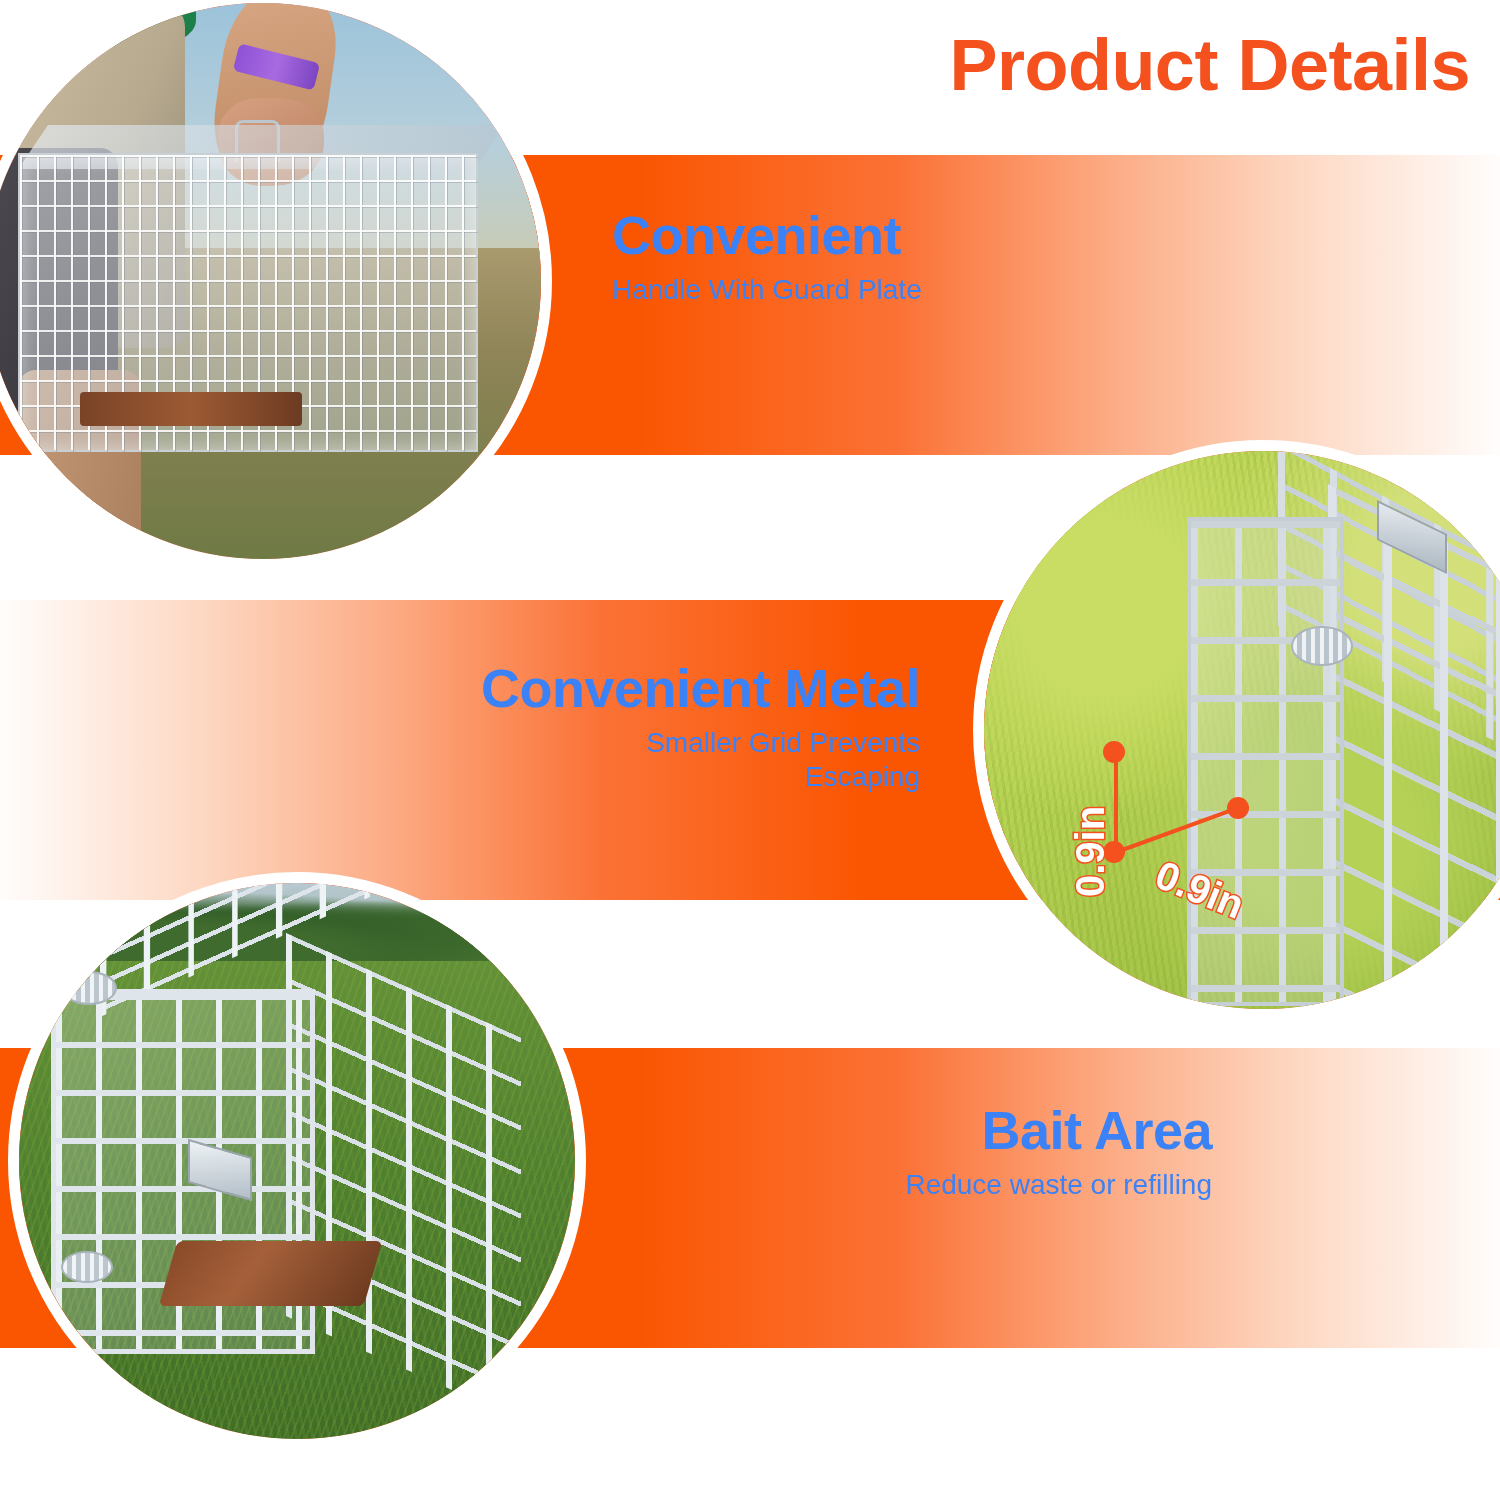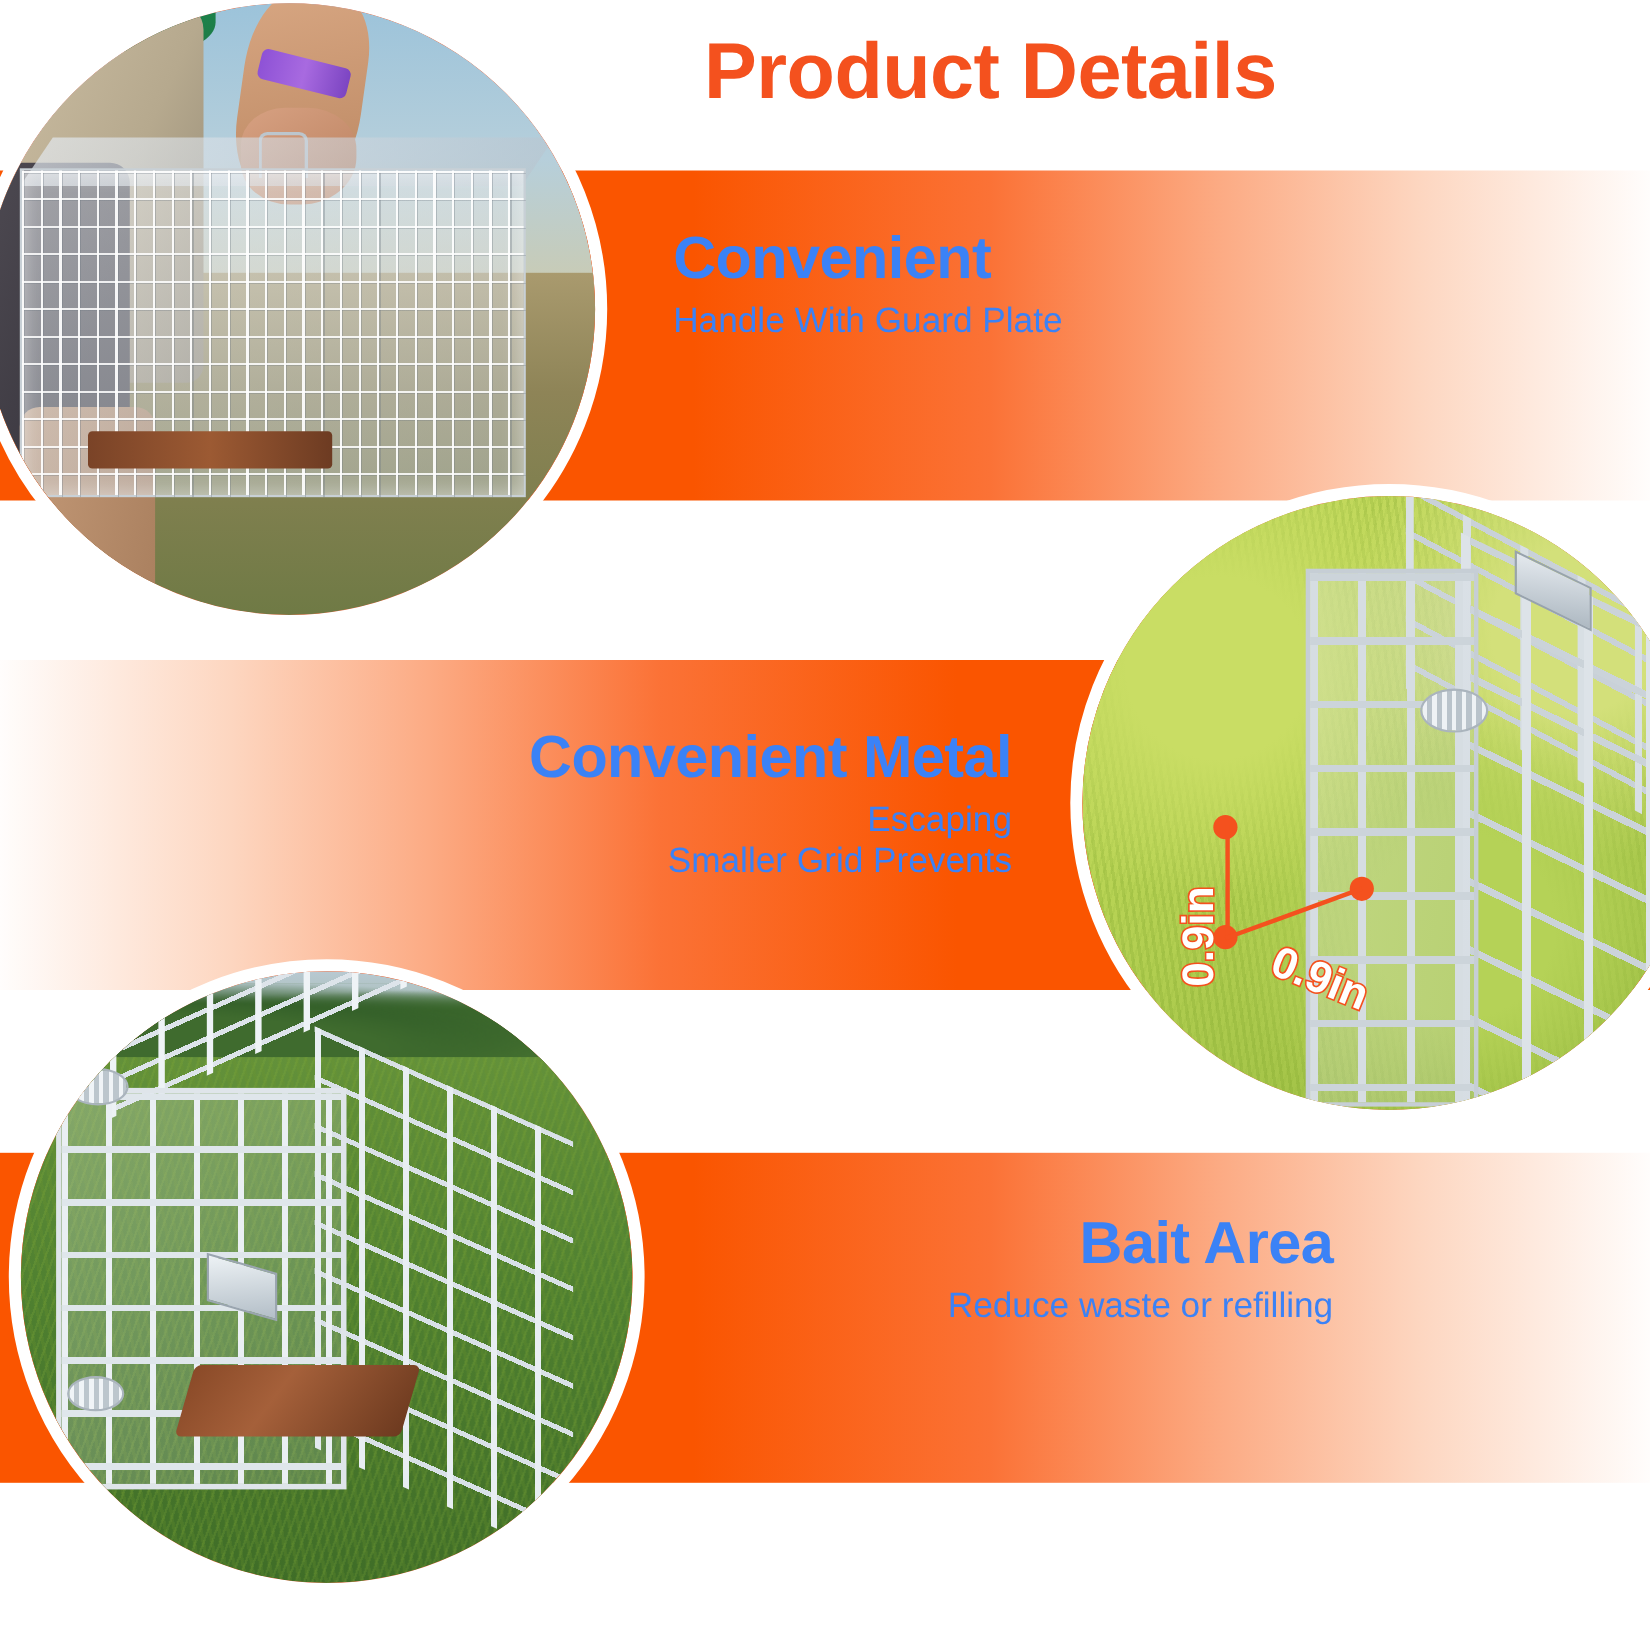--- a/index.html
+++ b/index.html
@@ -15,21 +15,21 @@
     font-family: "Liberation Sans", sans-serif;
     background: #ffffff;
   }
 
   
   .page-title {
     position: absolute;
     left: 640px;
     top: 28px;
     width: 830px;
-    text-align: left;
+    text-align: right;
     font-size: 72px;
     font-weight: bold;
     color: #f4511e;
     letter-spacing: -0.5px;
     line-height: 1.05;
     white-space: nowrap;
   }
 
   
   .band {
@@ -65,21 +65,21 @@
     color: #3b82f6;
   }
   .feature-heading {
     font-size: 54px;
     font-weight: bold;
     line-height: 1.12;
     letter-spacing: -0.5px;
     white-space: nowrap;
   }
   .feature-sub {
-    font-size: 32px;
+    font-size: 28px;
     font-weight: normal;
     line-height: 1.18;
     margin-top: 8px;
   }
 
   .feature-1 { left: 612px; top: 205px; text-align: left; width: 620px; }
   .feature-2 { left: 300px; top: 658px; text-align: right; width: 620px; }
   .feature-3 { left: 612px; top: 1100px; text-align: right; width: 600px; }
 
   
@@ -367,22 +367,22 @@
 <div class="feature-text feature-1">
   <div class="feature-heading">Convenient</div>
   <div class="feature-sub">Handle With Guard Plate</div>
 </div>
 
 <div class="band band-2"></div>
 
 <div class="feature-text feature-2">
   <div class="feature-heading">Convenient Metal</div>
   <div class="feature-sub">
+    <div>Smaller Grid Prevents</div>
     <div>Escaping</div>
-    <div>Smaller Grid Prevents</div>
   </div>
 </div>
 
 <div class="band band-3"></div>
 
 <div class="feature-text feature-3">
   <div class="feature-heading">Bait Area</div>
   <div class="feature-sub">
     <div>Reduce waste or refilling</div>
   </div>

